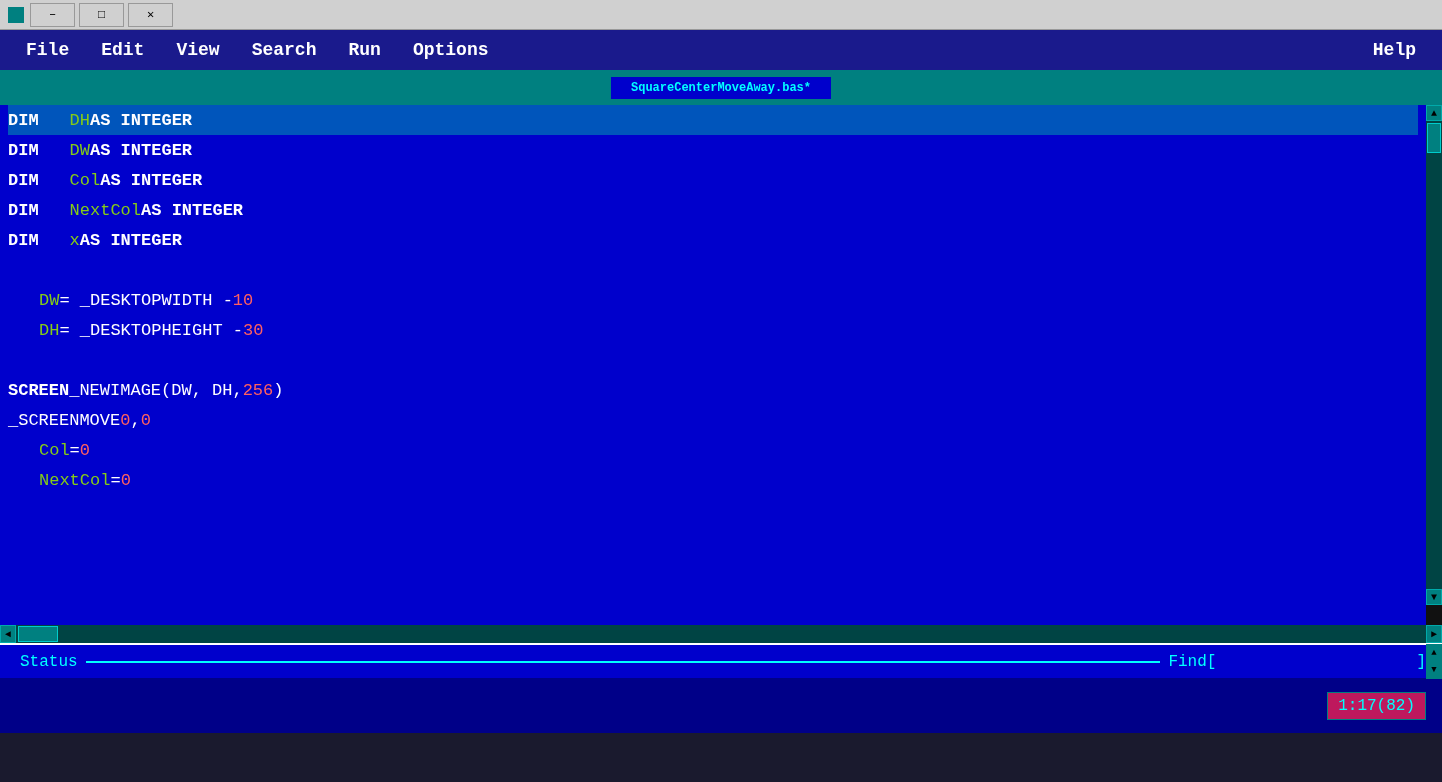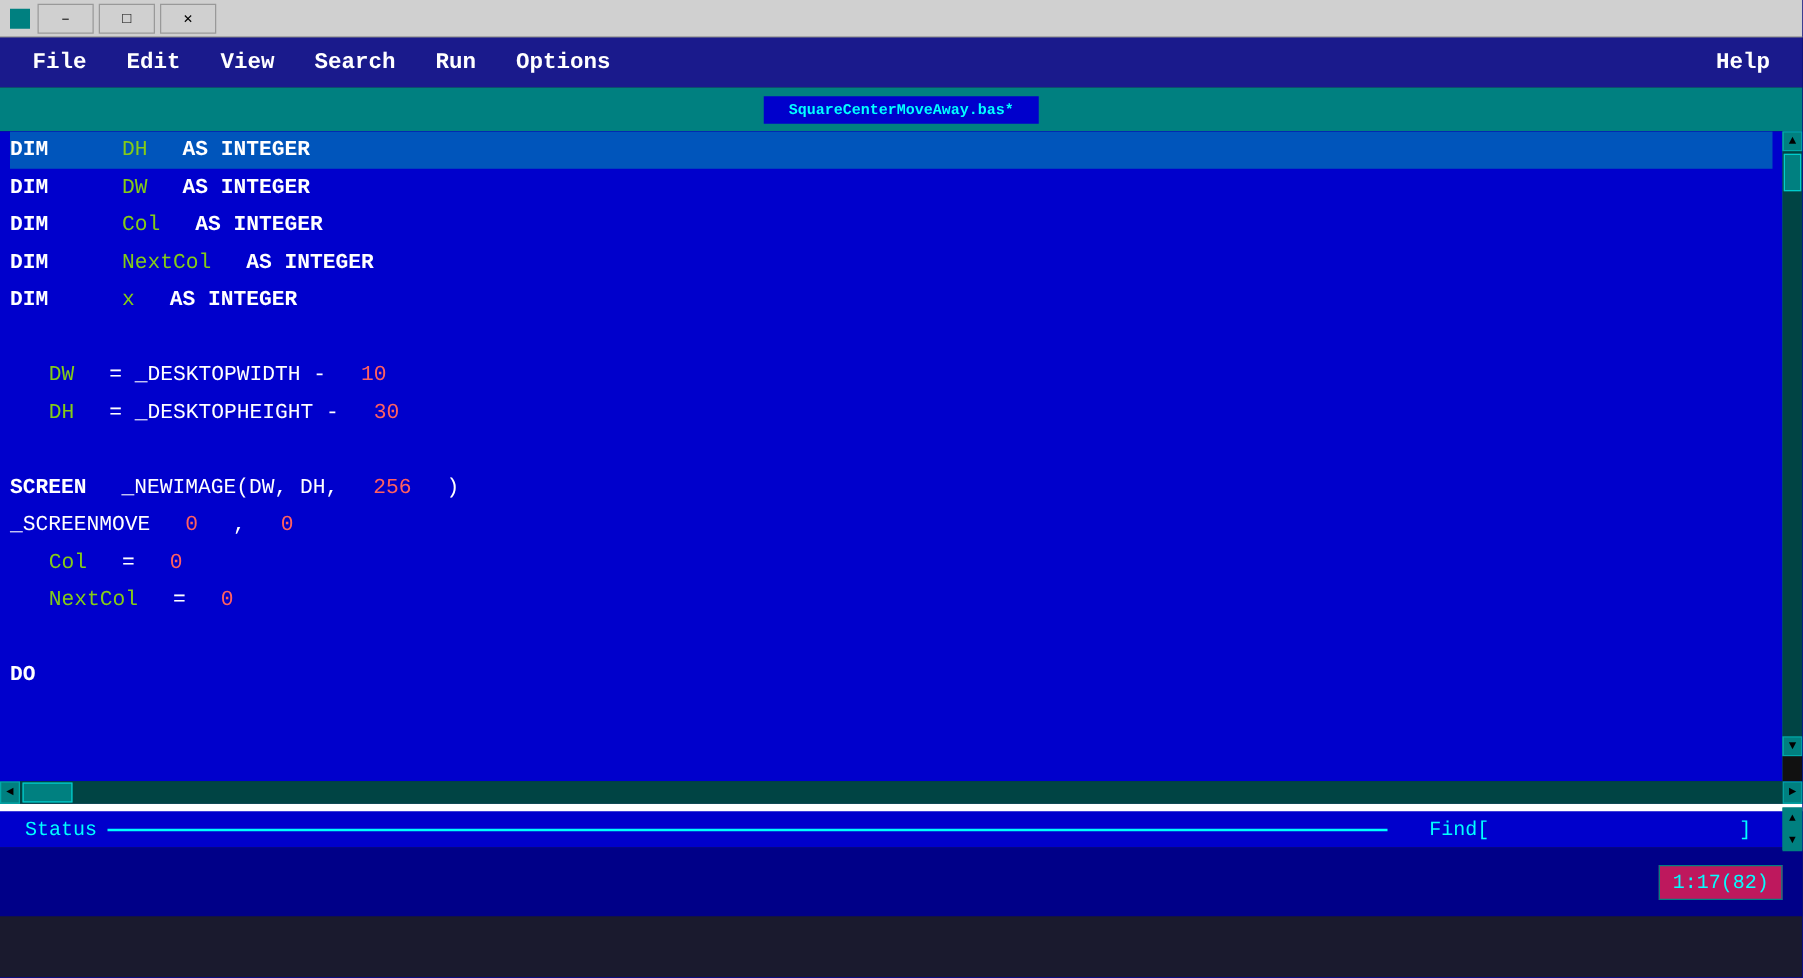--- a/index.html
+++ b/index.html
@@ -149,21 +149,20 @@
       background: #111;
     }
 
     
     .code-line {
       height: 30px;
       display: flex;
       align-items: center;
       font-size: 17px;
       font-family: 'Courier New', Courier, monospace;
-      gap: 28px;
     }
     .code-line.highlighted {
       background: #0055bb;
     }
     .kw { color: #ffffff; font-weight: bold; }
     .var { color: #84cc16; font-weight: normal; padding-left: 31px; }
     .num { color: #ff6060; }
     .plain { color: #ffffff; }
 
     
@@ -216,22 +215,21 @@
       flex-shrink: 0;
     }
 
     
     #status-bar {
       width: 100%;
       height: 35px;
       background: #0000cc;
       display: flex;
       align-items: center;
-      border-top: 6px solid #ffffff;
-      gap: 25px;
+      border-top: 2px solid #ffffff;
     }
     #status-left {
       flex: 1;
       display: flex;
       align-items: center;
     }
     #status-label {
       color: #00ffff;
       font-size: 16px;
       font-family: 'Courier New', Courier, monospace;
@@ -402,23 +400,20 @@
     </div>
 
     <div class="code-line">
       <span class="var">NextCol</span>
         <span class="plain"> = </span>
         <span class="num">0</span>
     </div>
 
     <div class="code-line">&nbsp;</div>
 
-    <div class="code-line">
-      <span class="kw">DO</span>
-    </div>
 
   </div>
 
   <div id="scrollbar-right">
     <div class="scroll-arrow">▲</div>
     <div id="scroll-thumb-area">
       <div id="scroll-thumb"></div>
     </div>
     <div class="scroll-arrow">▼</div>
     <div id="black-block"></div>

